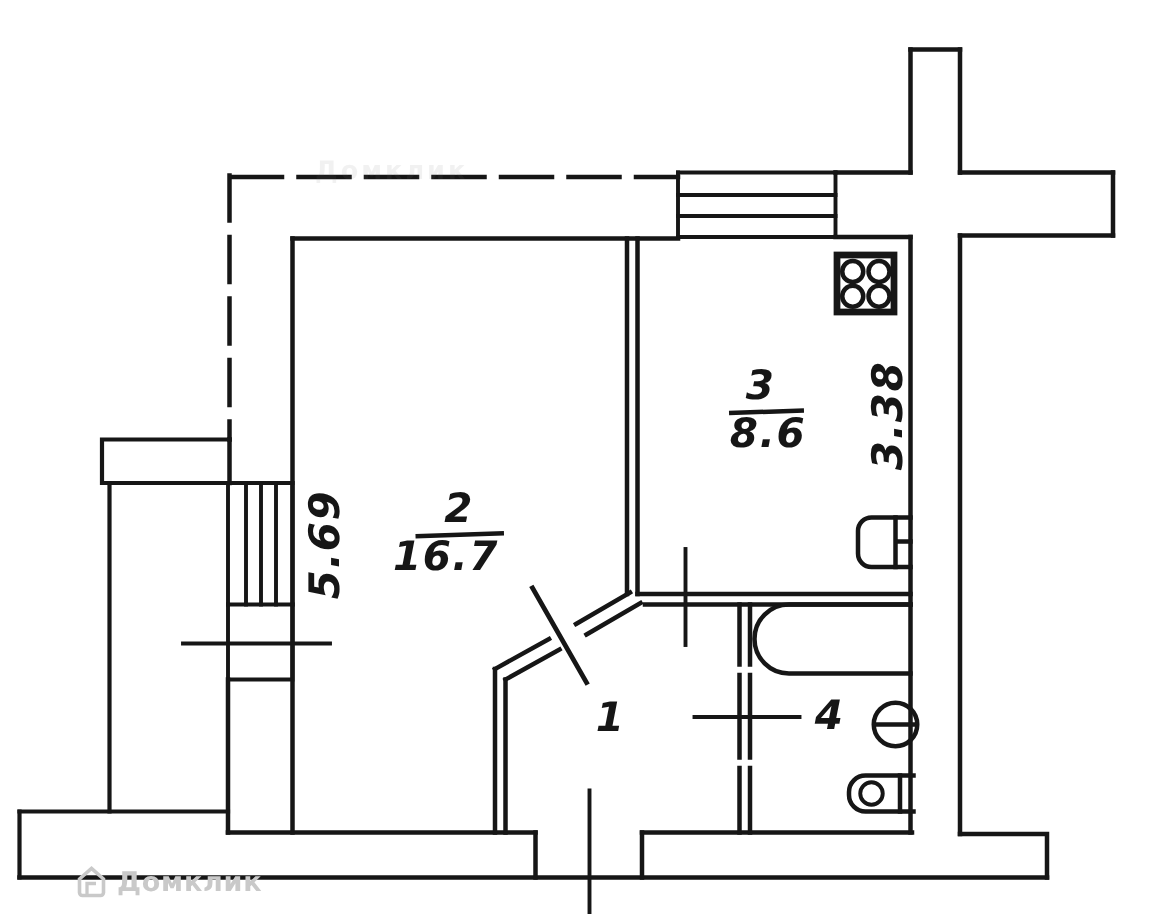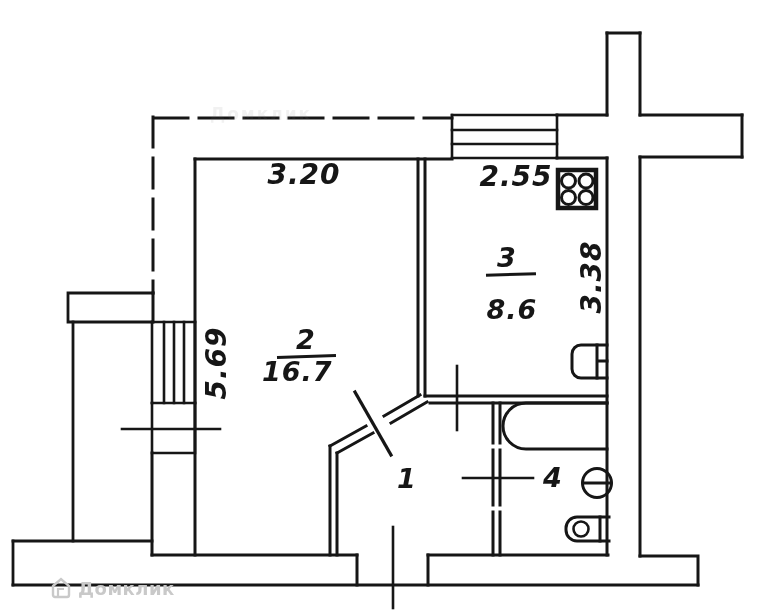--- a/index.html
+++ b/index.html
@@ -120,37 +120,35 @@
       <path d="M583,483 H611"></path>
     </g>
 
     <g stroke-width="3">
       <path d="M609,517 H577 A11,11 0 0 0 566,528 V530 A11,11 0 0 0 577,541 H609"></path>
       <path d="M600,517 V541"></path>
       <circle cx="581" cy="529" r="7.5" stroke-width="2.6"></circle>
     </g>
   </svg>
 
-  <div class="lbl dim-h" style="left:258px;top:160px;width:92px;">3.20</div>
 
-  <div class="lbl dim-h" style="left:470px;top:162px;width:92px;">2.55</div>
 
   <div class="lbl dim-v" style="left:179px;top:348px;width:76px;">5.69</div>
 
   <div class="lbl dim-v" style="left:554px;top:262px;width:76px;">3.38</div>
 
   <div class="lbl room-num" style="left:392px;top:465px;width:30px;">1</div>
 
   <div class="lbl room-num" style="left:291px;top:326px;width:30px;">2</div>
   <div class="frac" style="left:277px;top:355px;width:59px;transform:rotate(-2deg);"></div>
   <div class="lbl room-num" style="left:262px;top:358px;width:62px;">16.7</div>
 
   <div class="lbl room-num" style="left:492px;top:244px;width:30px;">3</div>
   <div class="frac" style="left:486px;top:273px;width:50px;transform:rotate(-2deg);"></div>
-  <div class="lbl room-num" style="left:486px;top:276px;width:52px;margin-top:20px;">8.6</div>
+  <div class="lbl room-num" style="left:486px;top:276px;width:52px;">8.6</div>
 
   <div class="lbl room-num" style="left:538px;top:464px;width:30px;">4</div>
 
   <div id="wm-top">Домклик</div>
 
   <div id="wm">
     <svg width="22" height="24" viewBox="0 0 22 24" fill="none" stroke="#c9c9c9" stroke-width="2.4">
       <path d="M3,10 L11,3 L19,10 V19 A2,2 0 0 1 17,21 H5 A2,2 0 0 1 3,19 Z"></path>
       <path d="M8,21 V13 H14" stroke-width="2.2"></path>
     </svg>

